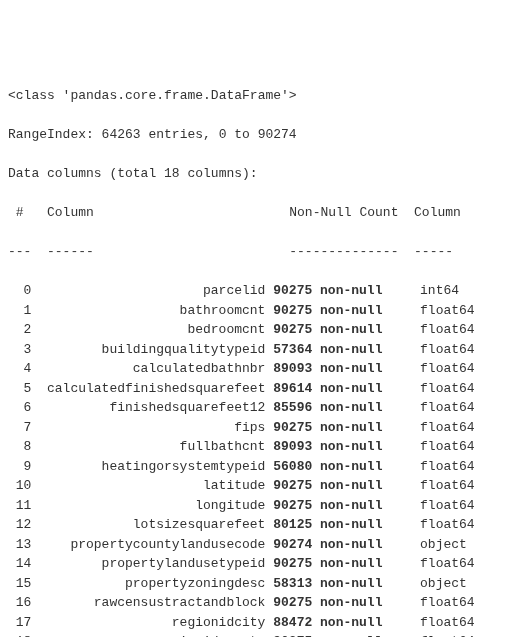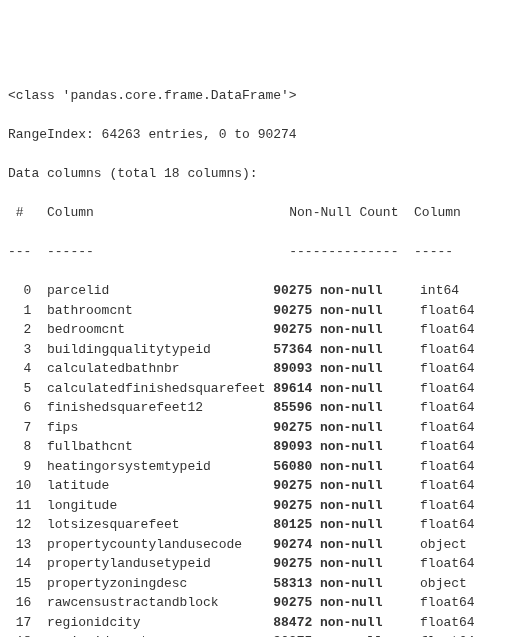--- a/index.html
+++ b/index.html
@@ -7,21 +7,21 @@
       padding: 8px;
       font-family: "Consolas", "Courier New", monospace;
       font-size: 13px;
       line-height: 1.5;
       color: #333;
       background: #fff;
       white-space: pre;
     }
     .line { display: block; }
     .idx { display: inline-block; width: 3ch; text-align: right; }
-    .col { display: inline-block; width: 28ch; }
+    .col { display: inline-block; width: 28ch; text-align: right; }
     .nn  { display: inline-block; width: 15ch; font-weight: bold; }
     .dt  { display: inline-block; margin-left: 22px; }
     .hdr-idx { display: inline-block; width: 3ch; text-align: right; }
     .hdr-col { display: inline-block; width: 28ch; }
     .hdr-nn  { display: inline-block; width: 15ch; margin-left: 16px; }
     .hdr-dt  { display: inline-block; }
     #rows .line { }
   </style>
 </head>
 <body>

